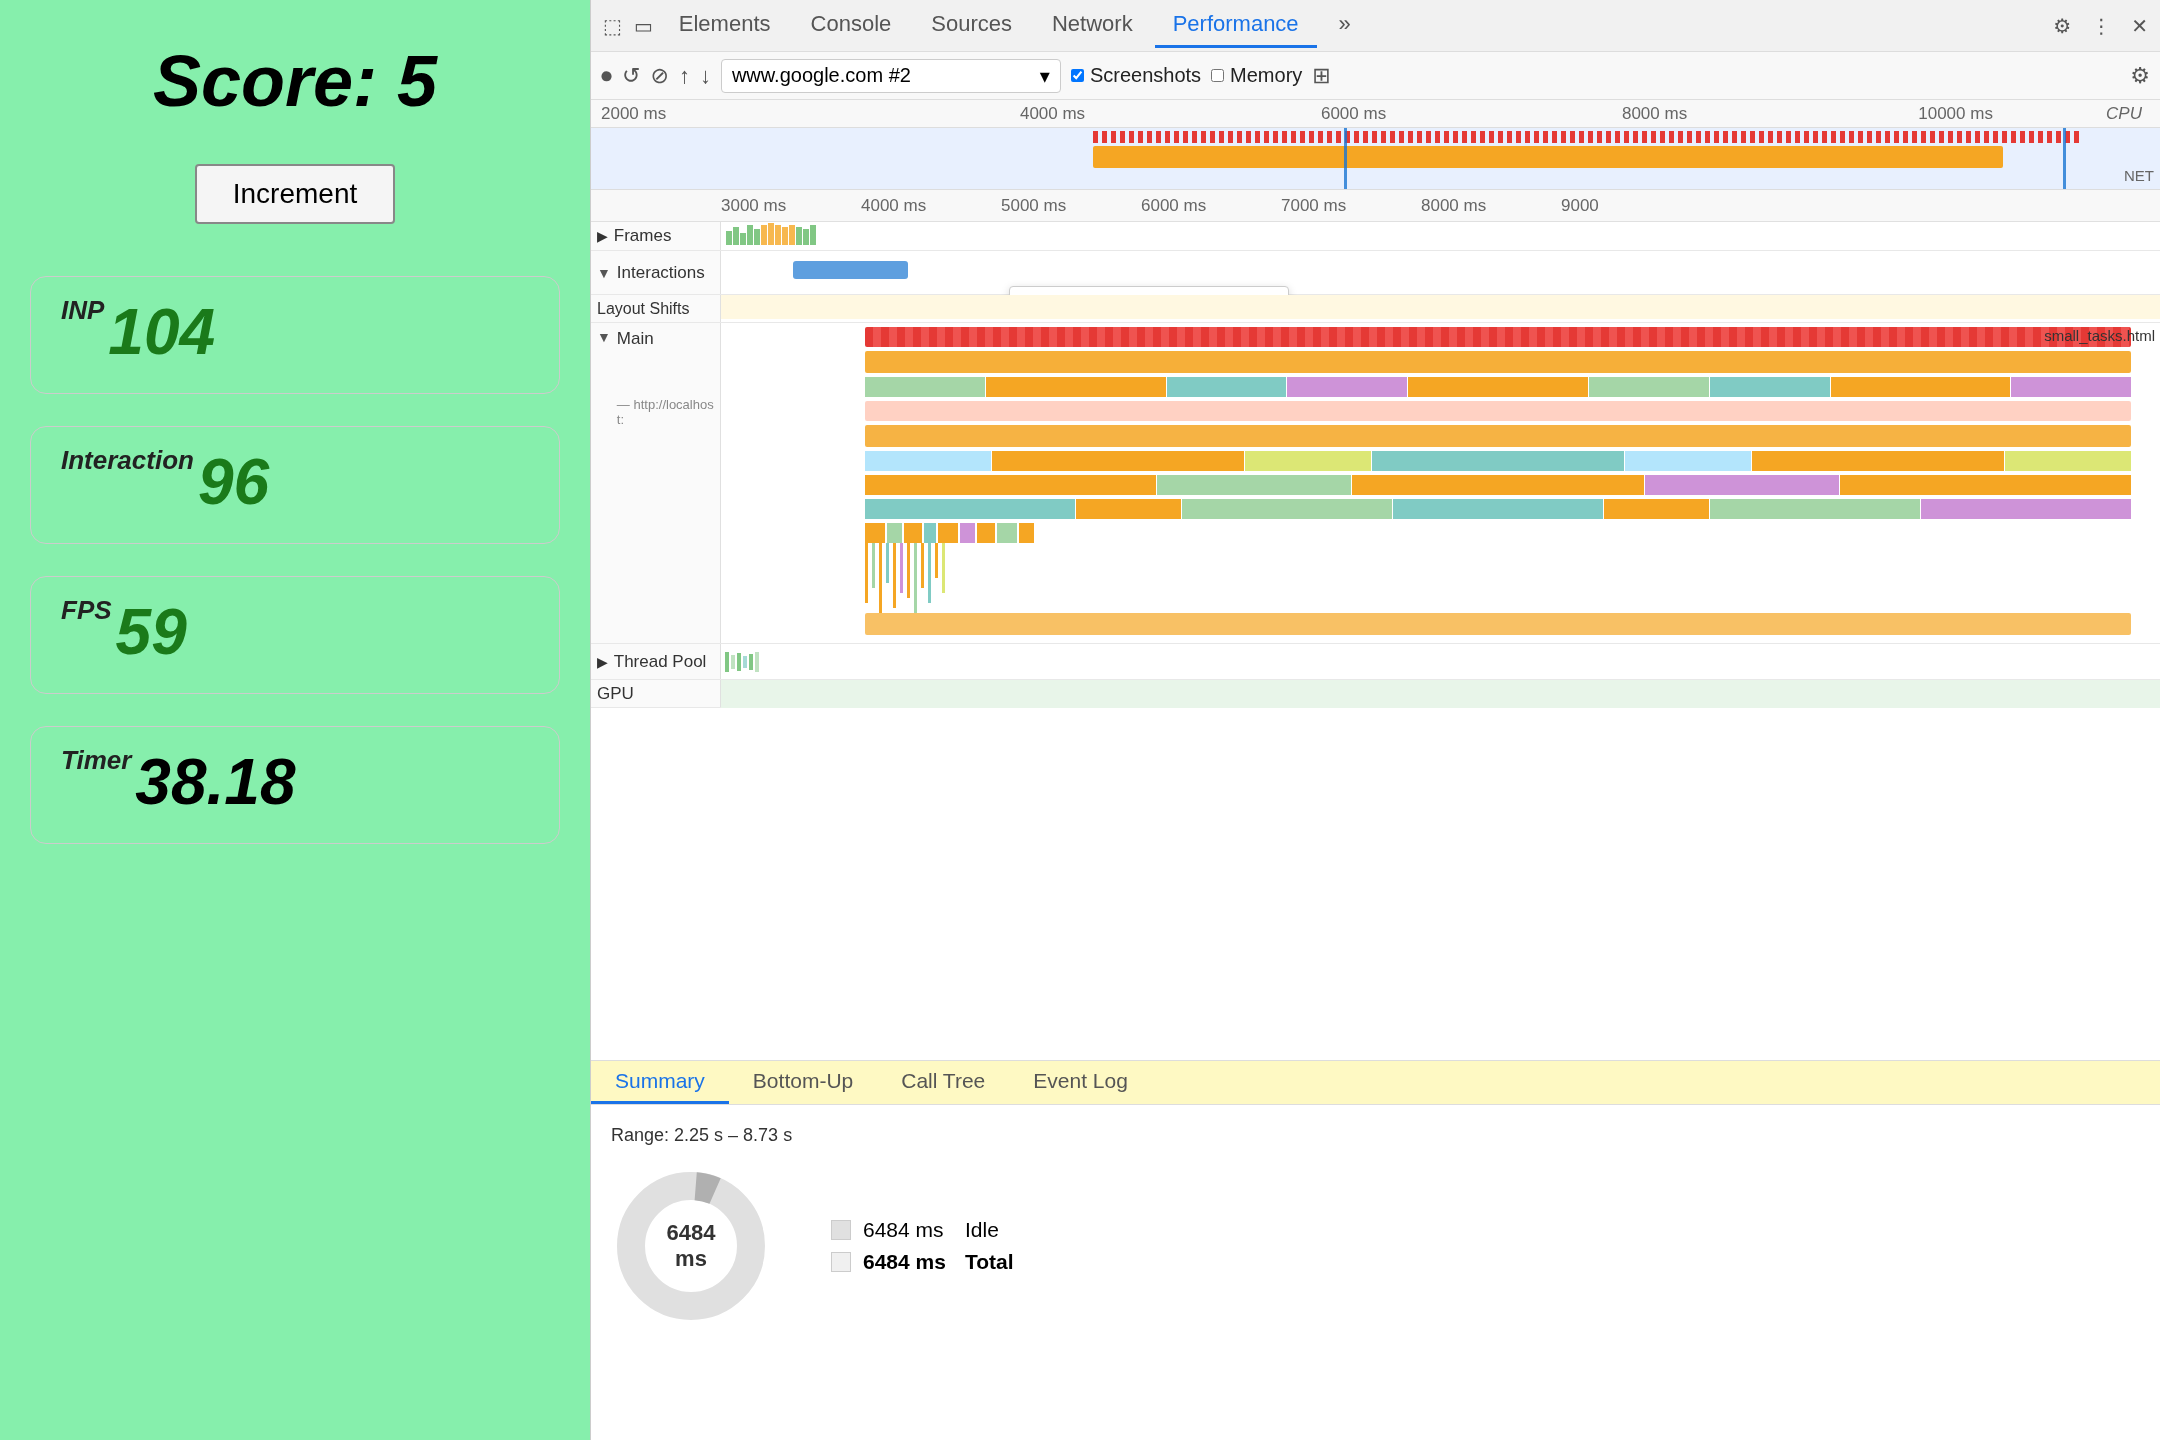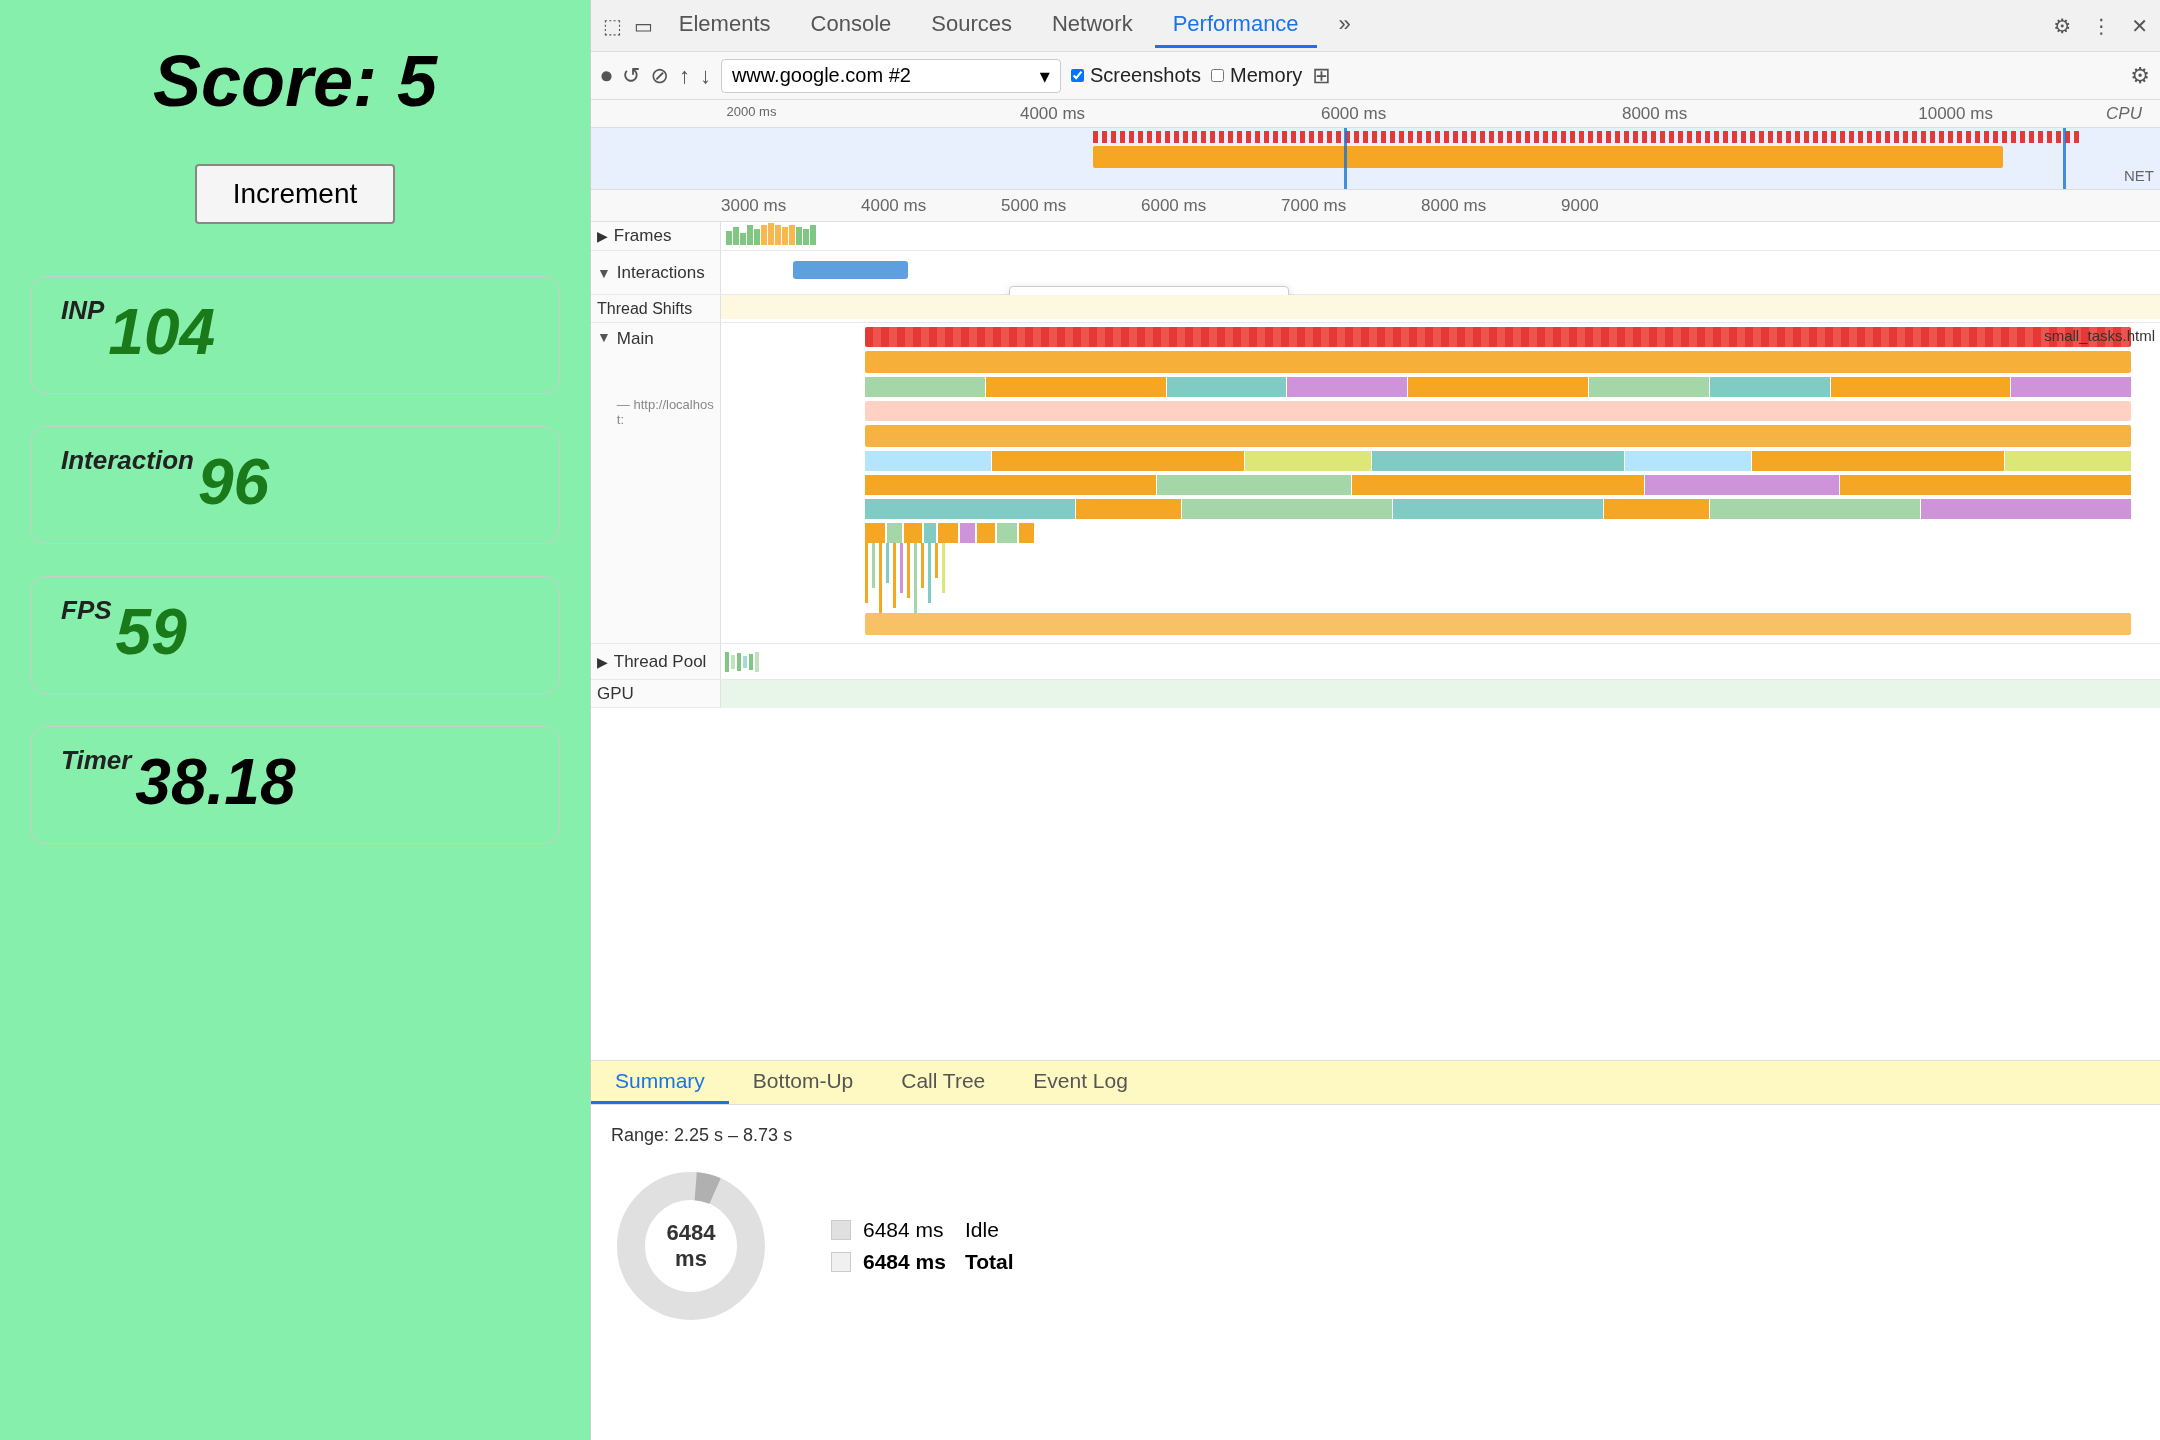--- a/index.html
+++ b/index.html
@@ -418,21 +418,21 @@
       <span>Memory</span>
     </label>
     <span class="toolbar-icon">⊞</span>
     <span class="toolbar-icon" style="margin-left:auto;">⚙</span>
   </div>
 
   <div class="timeline-area" style="position:relative; background:#e8f0fe; height:90px; border-bottom:1px solid #ddd;">
 
     <div style="display:flex; height:28px; align-items:center; background:#f8f8f8; border-bottom:1px solid #ddd; padding-left:0;">
       <div style="display:flex; flex:1; padding:0 10px;">
-        <div style="flex:1; font-size:13px; color:#666; text-align:center;">2000 ms</div>
+        <div style="flex:1; font-size:17px; color:#666; text-align:left;">2000 ms</div>
         <div style="flex:1; font-size:17px; color:#666; text-align:center;">4000 ms</div>
         <div style="flex:1; font-size:17px; color:#666; text-align:center;">6000 ms</div>
         <div style="flex:1; font-size:17px; color:#666; text-align:center;">8000 ms</div>
         <div style="flex:1; font-size:17px; color:#666; text-align:center;">10000 ms</div>
         <div style="font-size:17px; color:#666; padding-right:8px; align-self:flex-start;font-style:italic;">CPU</div>
       </div>
     </div>
 
     <div style="position:relative; height:62px; background:#e8f0fe; overflow:hidden;">
 
@@ -499,21 +499,21 @@
           
           
           
           
         </div>
       </div>
     </div>
 
     <div class="track-row" style="height:24px;">
       <div class="track-label">
-        <span style="font-size:16px;">Thread Shifts</span>
+        <span style="font-size:16px;">Layout Shifts</span>
       </div>
       <div class="track-content" style="height:24px; background:#fff8e1;">
       </div>
     </div>
 
     <div class="track-row" style="min-height:320px;">
       <div class="track-label" style="align-items:flex-start; padding-top:6px;">
         <span class="collapse-arrow" style="color:#555;">▼</span>
         <div>
           <div style="font-size:17px;">Main</div>

